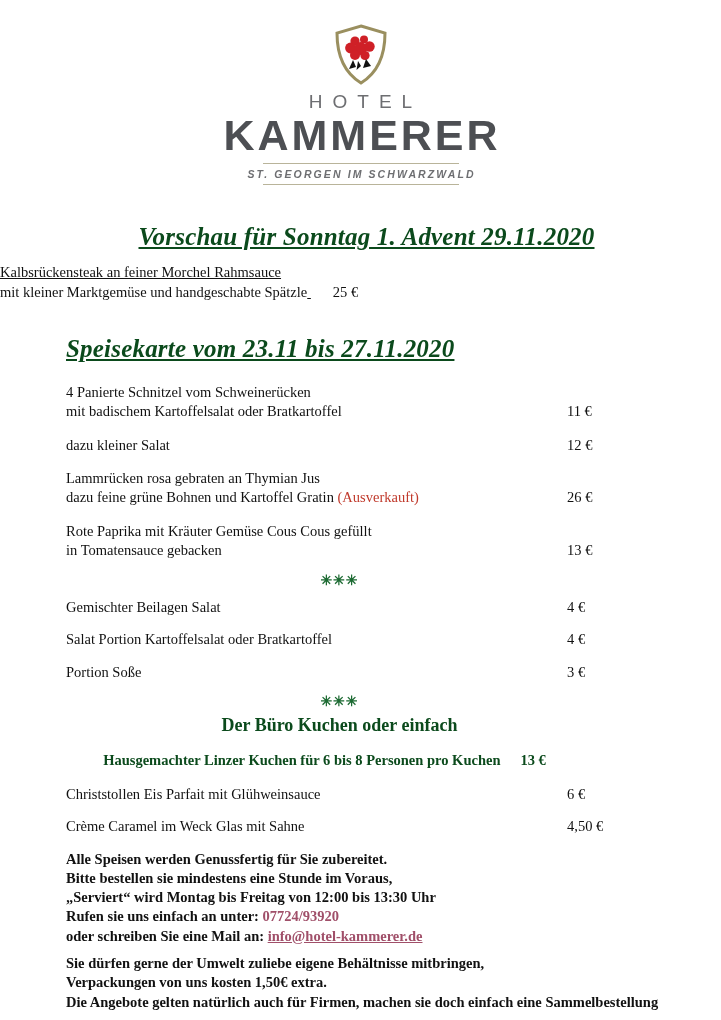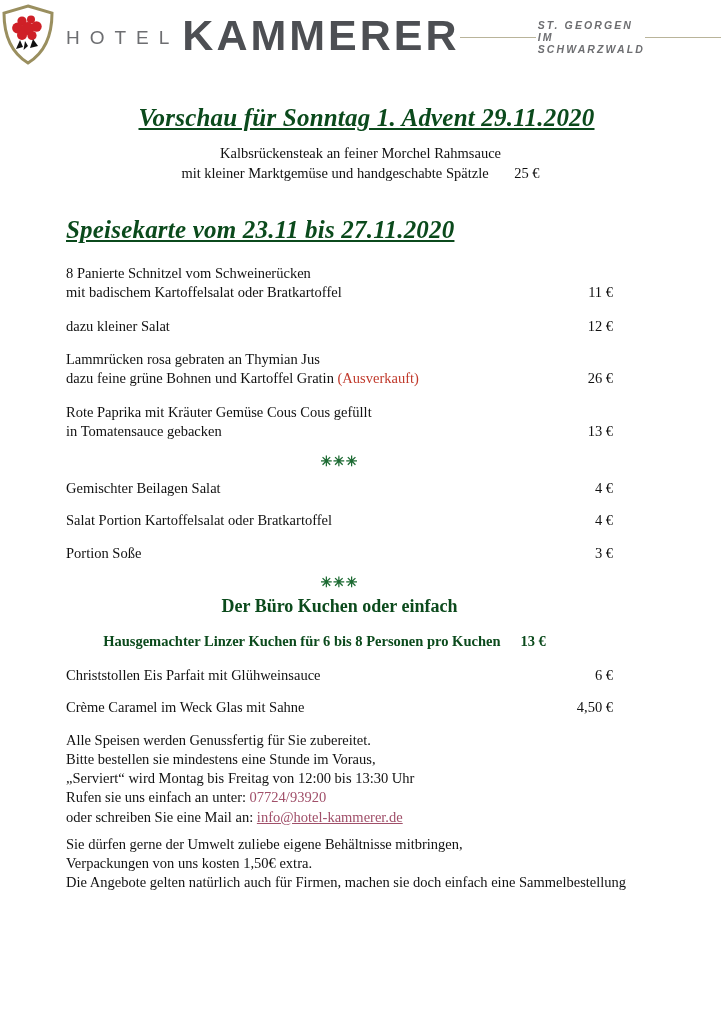--- a/index.html
+++ b/index.html
@@ -20,23 +20,23 @@
   .page {
     width: 721px;
     height: 1020px;
     box-sizing: border-box;
     position: relative;
   }
 
   
   .logo-block {
     width: 100%;
-    padding-top: 4px;
+    padding-top: 24px;
     display: flex;
-    flex-direction: row;
+    flex-direction: column;
     align-items: center;
   }
   .shield-wrap {
     width: 56px;
     height: 62px;
     position: relative;
   }
   .shield-wrap svg { display: block; }
 
   .logo-hotel {
@@ -100,25 +100,26 @@
   }
   .menu-heading {
     font-size: 25px;
     margin-top: 33px;
     margin-left: 66px;
     letter-spacing: 0.2px;
   }
 
   
   .preview-dish {
-    text-align: center;
+    text-align: left;
     font-size: 14.5px;
     line-height: 1.35;
     margin-top: 12px;
     color: #111;
+    text-decoration: underline;
   }
   .preview-dish .line2 {
     display: inline-block;
   }
   .preview-price {
     display: inline-block;
     margin-left: 22px;
   }
 
   
@@ -136,21 +137,20 @@
   }
   .menu-item .desc {
     flex: 1 1 auto;
     padding-right: 10px;
   }
   .menu-item .desc .l {
     display: block;
   }
   .menu-item .price {
     flex: 0 0 auto;
-    text-align: right;
     white-space: nowrap;
     min-width: 46px;
   }
   .menu-item.single {
     margin-bottom: 13px;
   }
   .soldout {
     color: #c0392b;
   }
 
@@ -189,20 +189,21 @@
   }
 
   
   .footer-block {
     padding: 0 60px 0 66px;
     font-size: 14.5px;
     line-height: 1.33;
   }
   .footer-para {
     margin-top: 8px;
+    font-weight: bold;
   }
   .footer-para .l {
     display: block;
   }
   .contact-link {
     color: #a04f69;
   }
   .contact-link.underline {
     text-decoration: underline;
   }
@@ -244,21 +245,21 @@
       <span class="preview-price">25 €</span>
     </div>
   </div>
 
   <div class="menu-heading heading-green">Speisekarte vom 23.11 bis 27.11.2020</div>
 
   <div class="menu-list">
 
     <div class="menu-item">
       <div class="desc">
-        <span class="l">8 Panierte Schnitzel vom Schweinerücken</span>
+        <span class="l">4 Panierte Schnitzel vom Schweinerücken</span>
         <span class="l">mit badischem Kartoffelsalat oder Bratkartoffel</span>
       </div>
       <div class="price">11 €</div>
     </div>
 
     <div class="menu-item">
       <div class="desc">
         <span class="l">dazu kleiner Salat</span>
       </div>
       <div class="price">12 €</div>

